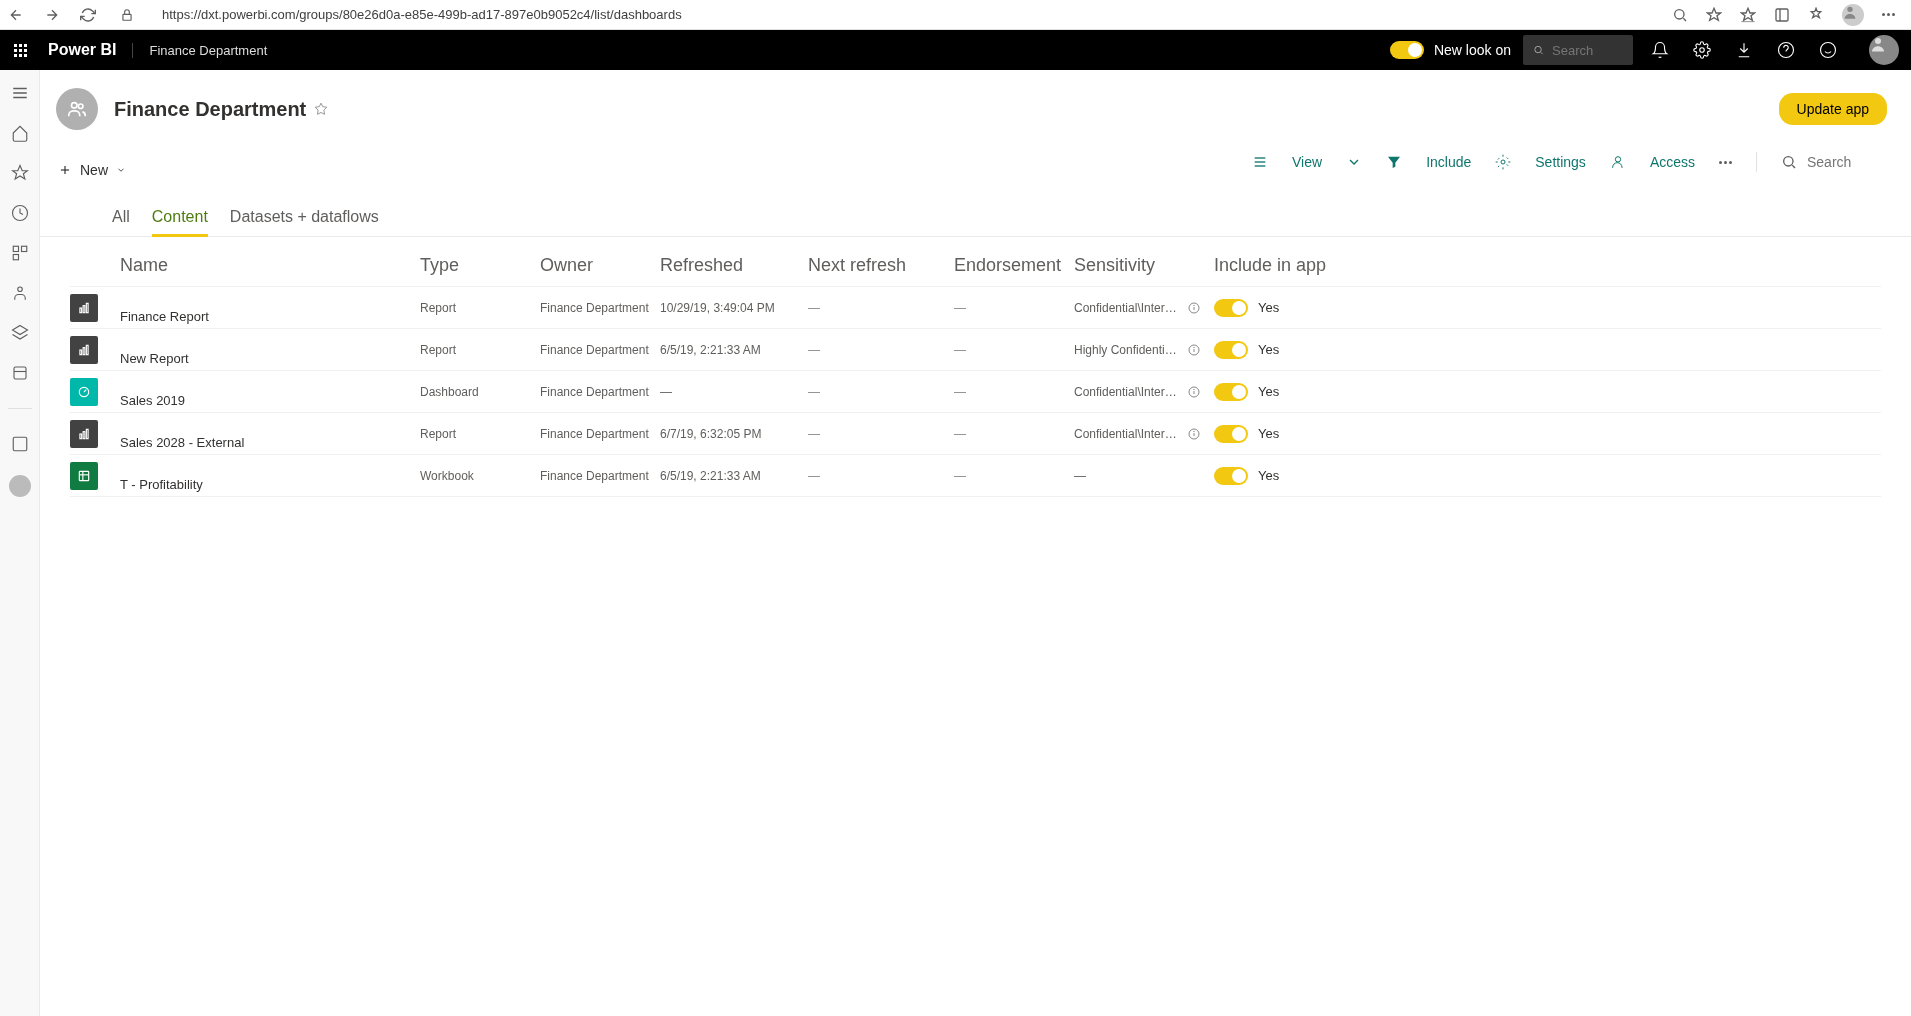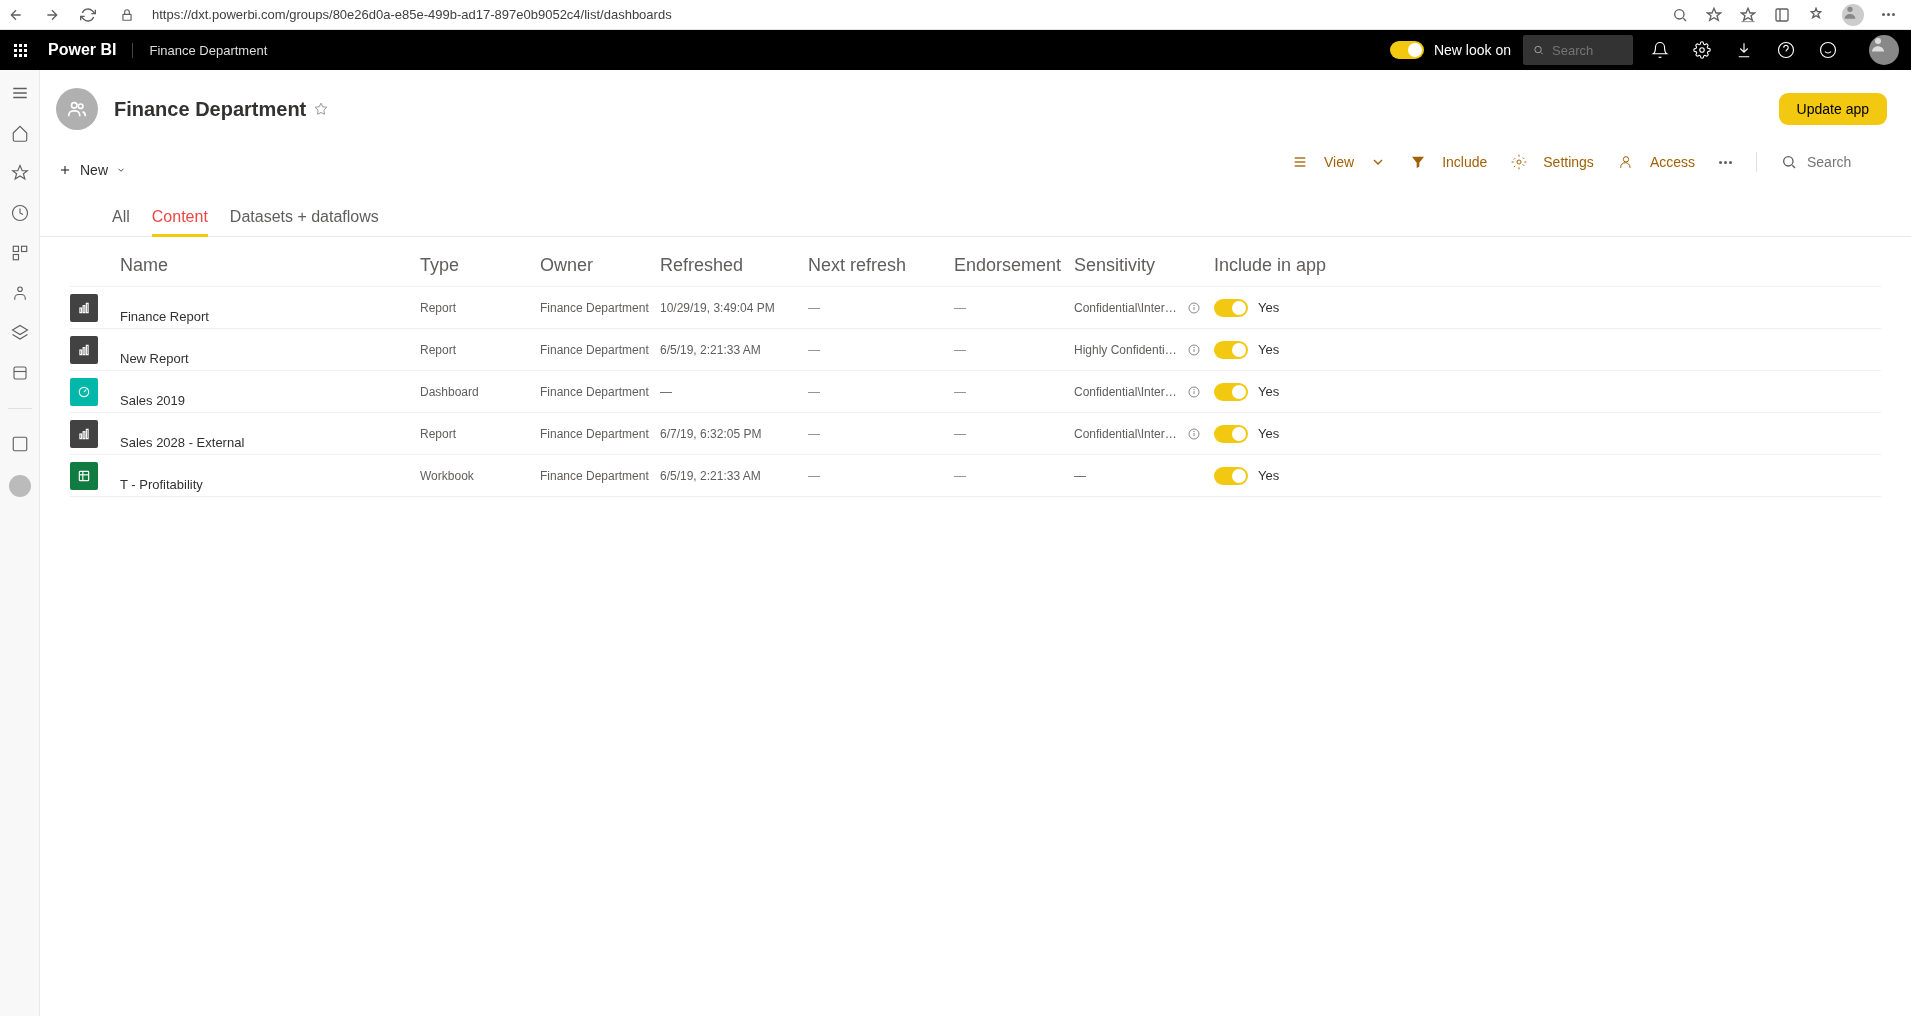--- a/index.html
+++ b/index.html
@@ -2,21 +2,21 @@
 <html><head>
   <meta charset="utf-8">
   <style>
     * { margin: 0; padding: 0; box-sizing: border-box; font-family: "Segoe UI", -apple-system, BlinkMacSystemFont, sans-serif; }
     body { background: #fff; color: #323130; font-size: 14px; }
     
     
     .browser-bar { height: 30px; display: flex; align-items: center; padding: 0 8px; background: #fff; border-bottom: 1px solid #e1e1e1; gap: 16px; }
     .browser-nav { display: flex; gap: 20px; align-items: center; }
     .browser-nav svg { width: 16px; height: 16px; cursor: pointer; color: #606060; }
-    .address-bar { flex: 1; display: flex; align-items: center; gap: 18px; height: 24px; padding: 0 8px; }
+    .address-bar { flex: 1; display: flex; align-items: center; gap: 28px; height: 24px; padding: 0 8px; }
     .address-bar input { flex: 1; border: none; outline: none; font-size: 13px; color: #404040; }
     .browser-right { display: flex; gap: 18px; align-items: center; padding-right: 8px; }
     .browser-right svg, .browser-right .icon-btn { width: 16px; height: 16px; cursor: pointer; color: #606060; }
     .avatar-sm { width: 22px; height: 22px; border-radius: 50%; background: #ccc; overflow: hidden; }
     
     
     .top-bar { height: 40px; background: #000; display: flex; align-items: center; color: #fff; padding-right: 12px; }
     .app-launcher { width: 40px; height: 40px; display: flex; align-items: center; justify-content: center; cursor: pointer; }
     .waffle { display: grid; grid-template-columns: repeat(3, 3px); grid-gap: 2px; }
     .waffle span { width: 3px; height: 3px; background: #fff; }
@@ -39,36 +39,36 @@
     
     .main { flex: 1; overflow: auto; }
     
     
     .ws-header { display: flex; align-items: center; padding: 18px 24px 8px 16px; gap: 16px; }
     .ws-avatar { width: 42px; height: 42px; border-radius: 50%; background: #b0b0b0; display: flex; align-items: center; justify-content: center; }
     .ws-avatar svg { width: 22px; height: 22px; color: #fff; }
     .ws-title { font-size: 20px; font-weight: 600; display: flex; align-items: center; gap: 8px; }
     .ws-title svg { width: 14px; height: 14px; color: #888; }
     .ws-header-spacer { flex: 1; }
-    .update-app-btn { background: #F2C811; border: none; padding: 8px 18px; font-size: 14px; cursor: pointer; border-radius: 9px; }
+    .update-app-btn { background: #F2C811; border: none; padding: 8px 18px; font-size: 14px; cursor: pointer; border-radius: 14px; }
     
     
     .action-bar { display: flex; align-items: center; padding: 8px 24px 12px 18px; gap: 24px; }
     .new-btn { display: flex; align-items: center; gap: 8px; cursor: pointer; margin-top: 16px; }
     .action-spacer { flex: 1; }
-    .action-item { display: flex; align-items: flex-start; gap: 16px; cursor: pointer; color: #a16207; font-size: 14px; }
+    .action-item { display: flex; align-items: flex-start; gap: 24px; cursor: pointer; color: #0f766e; font-size: 14px; }
     .action-item svg { width: 16px; height: 16px; }
     .action-sep { width: 1px; height: 20px; background: #e1e1e1; }
     .search-inline { display: flex; align-items: center; gap: 10px; }
     .search-inline input { border: none; outline: none; font-size: 14px; color: #888; width: 80px; }
     
     
     .tabs { display: flex; gap: 22px; padding: 0 72px; border-bottom: 1px solid #eaeaea; margin-top: 10px; }
     .tab { padding: 8px 0 10px 0; cursor: pointer; font-size: 16px; color: #605e5c; position: relative; }
-    .tab.active { color: #ef4444; font-weight: 400; }
+    .tab.active { color: #4d7c0f; font-weight: 400; }
     .tab.active::after { content: ""; position: absolute; left: 0; right: 0; bottom: -1px; height: 3px; background: #F2C811; }
     
     
     .table { padding: 0 30px; }
     .thead, .trow { display: grid; grid-template-columns: 50px 300px 120px 120px 148px 146px 120px 140px 180px; align-items: center; padding: 0 0; min-height: 42px; border-bottom: 1px solid #f0f0f0; }
     .thead { color: #605e5c; font-size: 18px; padding-top: 18px; padding-bottom: 10px; }
     .trow { font-size: 13px; }
     .item-icon { width: 28px; height: 28px; display: flex; align-items: center; justify-content: center; border-radius: 2px; }
     .item-icon.report { background: #424242; }
     .item-icon.dashboard { background: #00B8AA; }

